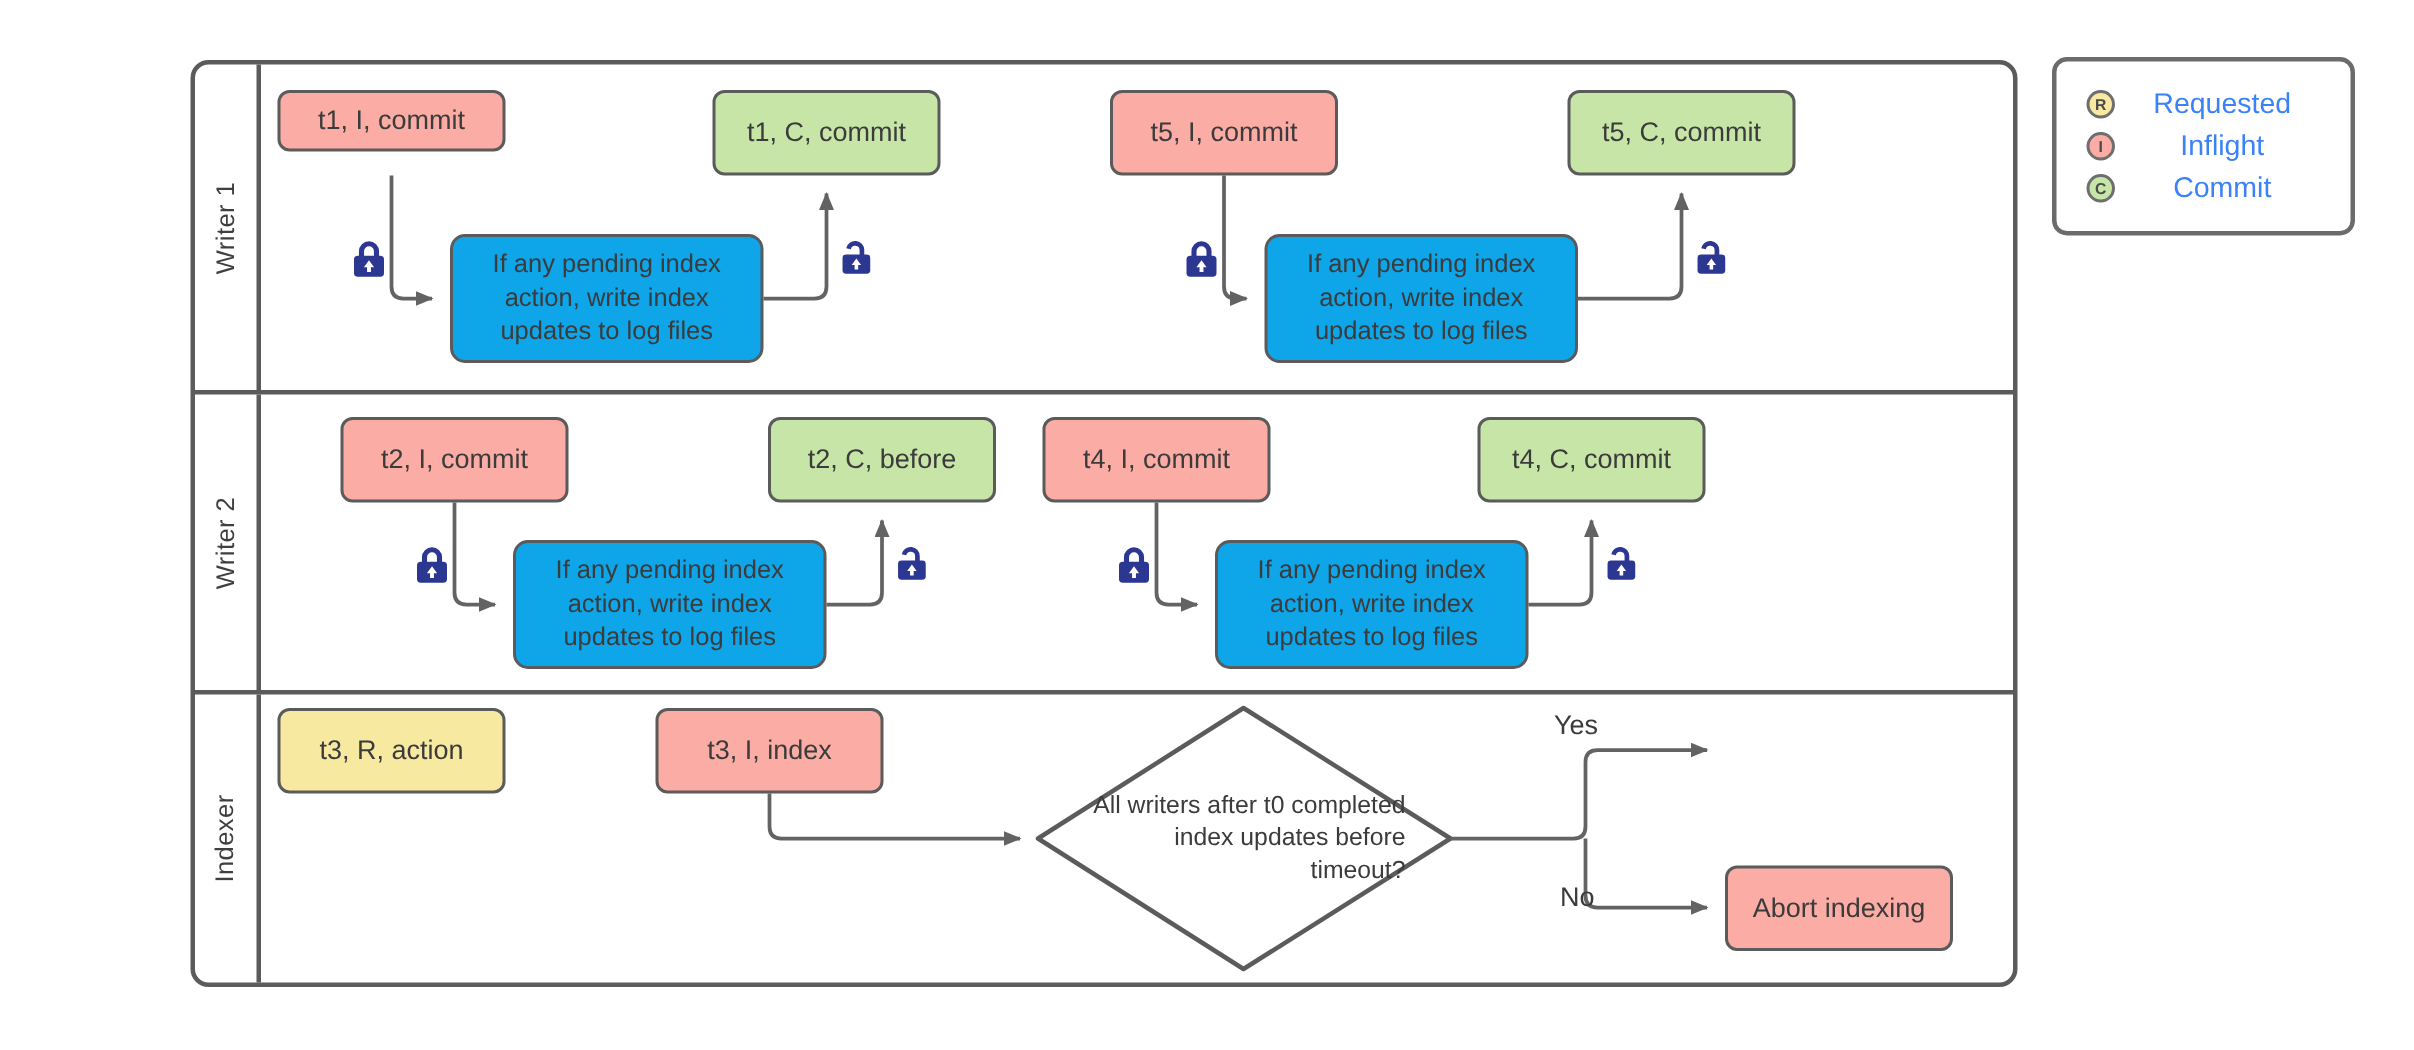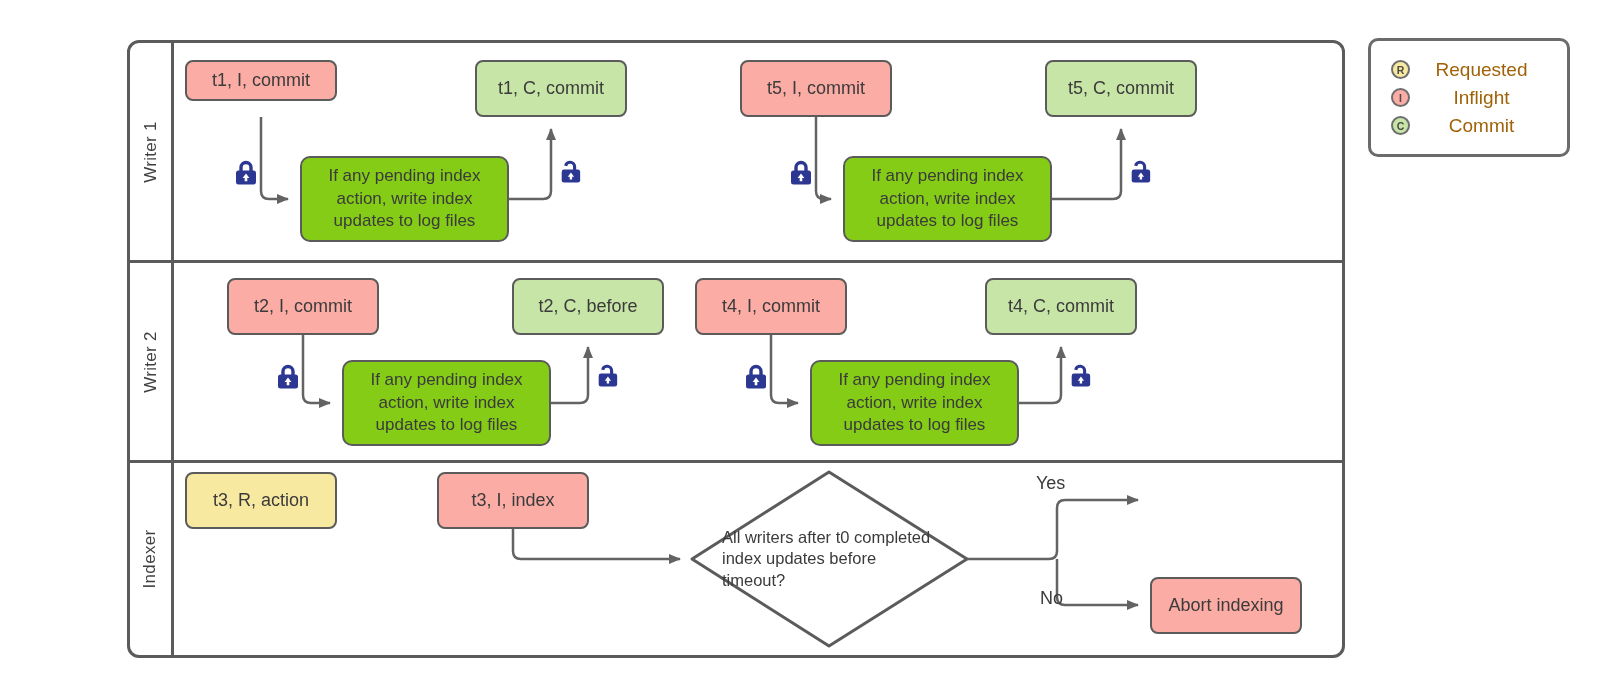--- a/index.html
+++ b/index.html
@@ -22,48 +22,48 @@
   .lane-body{flex:1;}
 
   
   svg.overlay{position:absolute; left:0; top:0; z-index:2; pointer-events:none;}
   svg.overlay path.conn{fill:none; stroke:var(--c-connector); stroke-width:2.5px;}
   svg.overlay polygon.diamond{fill:#ffffff; stroke:var(--c-stroke); stroke-width:3px; stroke-linejoin:round;}
 
   
   .node{position:absolute; z-index:3; display:flex; align-items:center; justify-content:center;
         text-align:center; border:2.5px solid var(--c-stroke); border-radius:8px;
-        font-size:18px; line-height:1.2; color:var(--c-text); background:#84cc16;}
+        font-size:18px; line-height:1.2; color:var(--c-text); background:#0ea5e9;}
   .node.pink{background:var(--c-inflight);}
   .node.green{background:var(--c-commit);text-align:right;}
   .node.yellow{background:var(--c-requested);}
   .node.white{border-radius:10px; font-size:17px; line-height:1.35; padding:6px 10px;}
   .diamond-text{position:absolute; z-index:3; display:flex; align-items:center; justify-content:center;
-        text-align:left; font-size:16.5px; line-height:1.3; color:var(--c-text);}
+        text-align:right; font-size:16.5px; line-height:1.3; color:var(--c-text);}
   .edge-label{position:absolute; z-index:3; font-size:18px; color:var(--c-text);}
 
   
   .lock{position:absolute; z-index:4; width:24px; height:28px;}
   .lock svg{display:block; width:100%; height:100%;}
   .lock .body{fill:var(--c-lock);}
   .lock .shackle{fill:none; stroke:var(--c-lock); stroke-width:3.4px;}
   .lock .keyhole{fill:#ffffff;}
 
   
   .legend{position:absolute; left:1368px; top:38px; width:202px; height:119px; z-index:3;
         border:3px solid #6b6b6b; border-radius:10px; background:#fff;
         display:flex; flex-direction:column; justify-content:center; gap:6px; padding:8px 14px 8px 20px;}
   .legend-row{display:flex; align-items:center;}
   .legend-chip{width:19px; height:19px; border-radius:50%; border:2px solid #6e6e6e;
         display:flex; align-items:center; justify-content:center;
         font-size:10.5px; font-weight:bold; color:#4a4a4a; flex:0 0 auto;}
   .chip-requested{background:var(--c-requested);}
   .chip-inflight{background:var(--c-inflight);}
   .chip-commit{background:var(--c-commit);}
-  .legend-label{flex:1; text-align:center; font-size:19px; color:#a16207;}
+  .legend-label{flex:1; text-align:center; font-size:19px; color:#3b82f6;}
 </style>
 </head>
 <body>
 
 <div id="canvas">
 
   <div class="pool">
     <div class="lane" style="height:217px">
       <div class="lane-label-col">
         <span class="lane-label">Writer 1</span>

